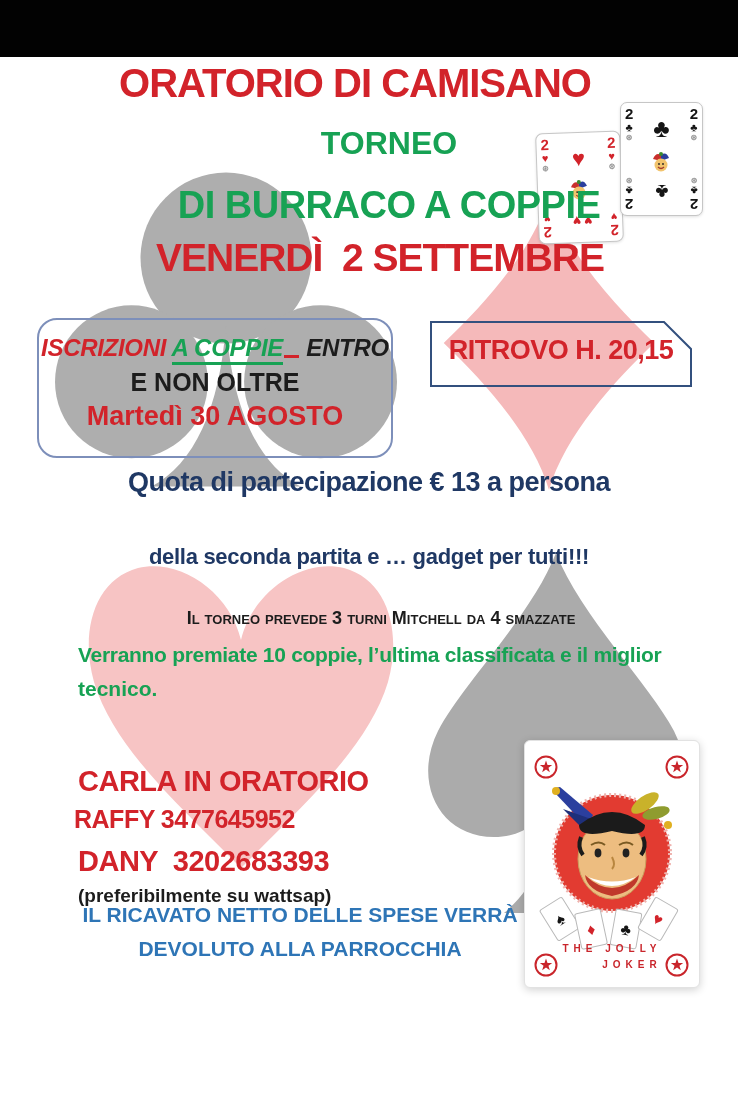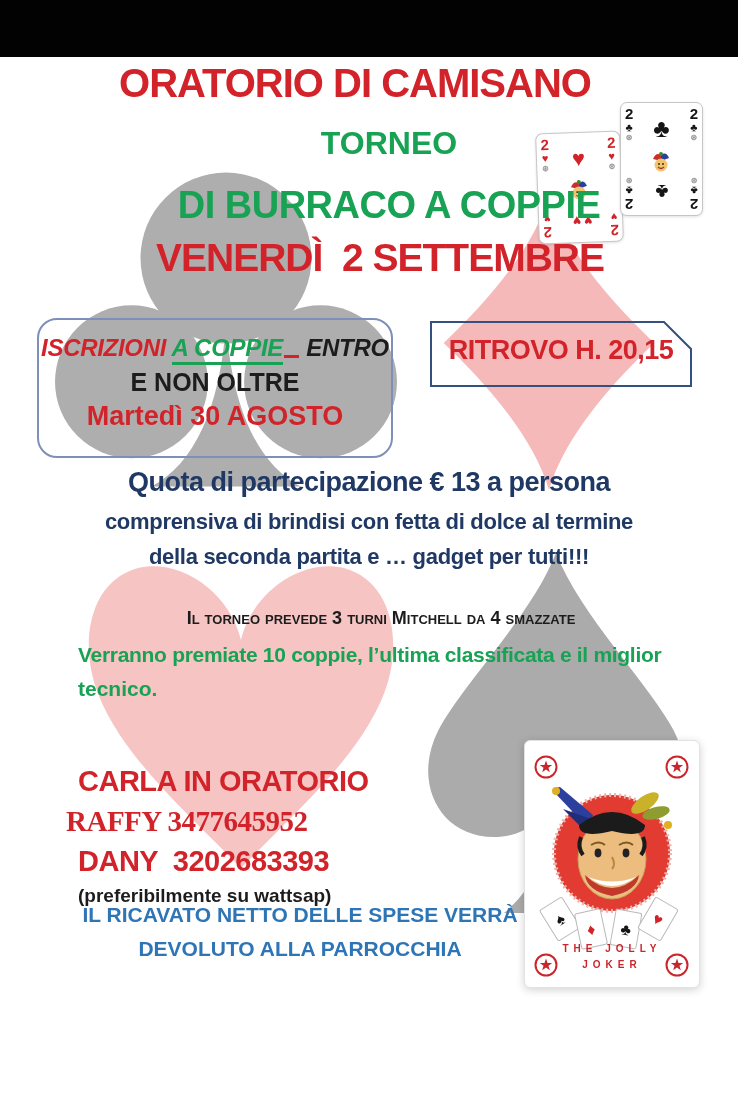--- a/index.html
+++ b/index.html
@@ -157,31 +157,30 @@
   </div>
 
   <div class="abs meetbox">
     <svg width="262" height="66" viewBox="0 0 262 66">
       <polygon points="1,1 234,1 261,28 261,65 1,65" fill="none" stroke="#33507e" stroke-width="2"></polygon>
     </svg>
     <div class="meettext txt">RITROVO H. 20,15</div>
   </div>
 
   <div class="abs txt b navy center z4" style="left:0;top:468px;width:738px;font-size:27px;letter-spacing:-0.5px;">Quota di partecipazione € 13 a persona</div>
-  <div class="abs txt navy center z4" style="left:0;top:510px;width:738px;font-size:22px;font-weight:600;letter-spacing:-0.3px;">comprensiva di brindisi con fetta di dolce al termine</div>
   <div class="abs txt navy center z4" style="left:0;top:545px;width:738px;font-size:22px;font-weight:600;letter-spacing:-0.3px;">della seconda partita e … gadget per tutti!!!</div>
 
   <div class="abs txt b blk center z4" style="left:24px;top:609px;width:714px;font-size:18px;font-variant:small-caps;">Il torneo prevede 3 turni Mitchell da 4 smazzate</div>
 
   <div class="abs txt b green z4" style="left:78px;top:644px;width:660px;font-size:21px;letter-spacing:-0.3px;">Verranno premiate 10 coppie, l’ultima classificata e il miglior</div>
   <div class="abs txt b green z4" style="left:78px;top:678px;width:400px;font-size:21px;">tecnico.</div>
 
 
   <div class="abs txt b red z4" style="left:78px;top:766px;width:430px;font-size:29px;letter-spacing:-0.5px;">CARLA IN ORATORIO</div>
-  <div class="abs txt b red z4" style="left:66px;top:806px;width:430px;font-size:29px;letter-spacing:-0.5px;font-family:Liberation Serif, serif;">RAFFY 3477645952</div>
+  <div class="abs txt b red z4" style="left:74px;top:806px;width:430px;font-size:25px;letter-spacing:-0.5px;">RAFFY 3477645952</div>
   <div class="abs txt b red z4" style="left:78px;top:846px;width:430px;font-size:29px;letter-spacing:-0.5px;">DANY  3202683393</div>
   <div class="abs txt b blk z4" style="left:78px;top:886px;width:400px;font-size:19px;">(preferibilmente su wattsap)</div>
 
   <div class="abs txt b blue2 center z4" style="left:0;top:904px;width:600px;font-size:21px;">IL RICAVATO NETTO DELLE SPESE VERRÀ</div>
   <div class="abs txt b blue2 center z4" style="left:0;top:938px;width:600px;font-size:21px;">DEVOLUTO ALLA PARROCCHIA</div>
 
   <div class="abs jokercard">
     <svg width="174" height="246" viewBox="0 0 174 246">
 
       <g transform="translate(21,26)">
@@ -236,16 +235,16 @@
           <rect x="-13" y="-18" width="26" height="36" rx="2" fill="#fff" stroke="#b9b9b9"></rect>
           <text x="0" y="6" text-anchor="middle" font-size="16" fill="#151515">♣</text>
         </g>
         <g transform="translate(133,178) rotate(30)">
           <rect x="-13" y="-18" width="26" height="36" rx="2" fill="#fff" stroke="#b9b9b9"></rect>
           <text x="0" y="6" text-anchor="middle" font-size="16" fill="#d2232a">♥</text>
         </g>
       </g>
     </svg>
     <div class="jbrand txt" style="top:203px;">THE JOLLY</div>
-    <div class="jbrand txt" style="top:219px;">JOKER</div>
+    <div class="jbrand txt" style="top:219px;padding-left:20px;">JOKER</div>
   </div>
 
 </div>
 
 </body></html>

